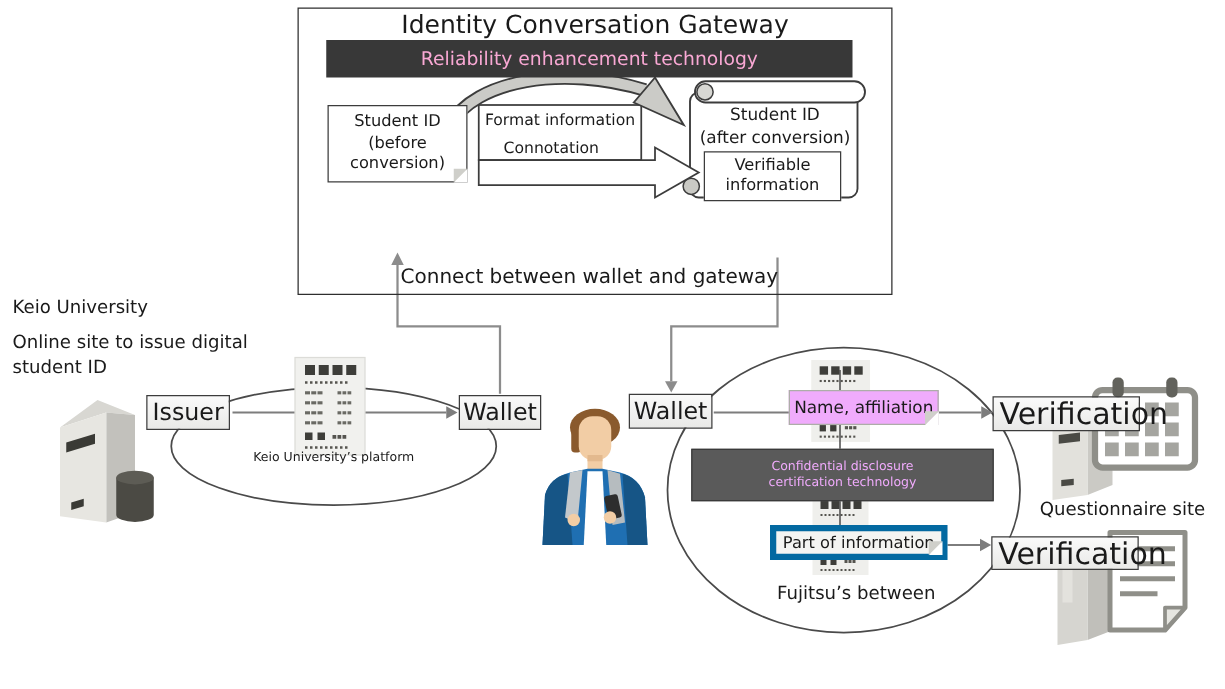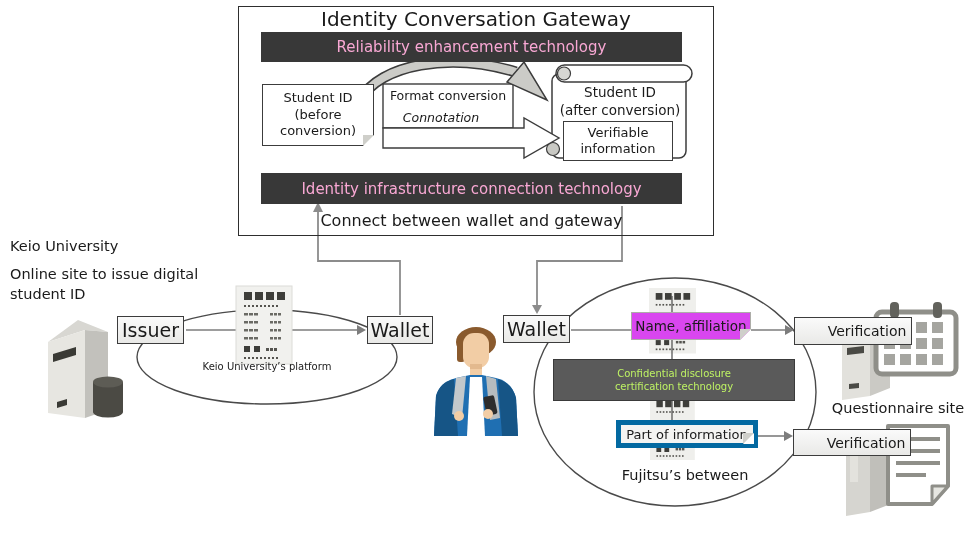--- a/index.html
+++ b/index.html
@@ -7,32 +7,32 @@
     --line-gray:#7d7d7d; --ink:#1a1a1a;
   }
   html,body{margin:0;padding:0;background:#fff;}
   #stage{position:relative;width:980px;height:551px;background:#fff;overflow:hidden;
          font-family:"DejaVu Sans","Liberation Sans",sans-serif;color:var(--ink);}
   #stage svg.underlay{position:absolute;left:0;top:0;z-index:1;}
   .abs{position:absolute;z-index:2;box-sizing:border-box;}
   .center{display:flex;align-items:center;justify-content:center;text-align:center;white-space:pre-line;}
   .outline-box{border:1.6px solid #2e2e2e;background:transparent;}
   .darkbar{background:var(--bar-dark);color:#f9a8d4;}
-  .midbar{background:var(--bar-mid);color:#bef264;border:1px solid #3a3a3a;}
+  .midbar{background:var(--bar-mid);color:#f0abfc;border:1px solid #3a3a3a;}
   .tagbox{background:linear-gradient(#fafafa,#e9e9e7);border:1.7px solid var(--box-border);}
   .note{background:#fff;border:1.5px solid var(--box-border);}
-  .note-soft{background:#d946ef;border:1px solid #adada8;}
+  .note-soft{background:#f0abfc;border:1px solid #adada8;}
   .note-soft2{background:#f4f4f2;border:5px solid #0369a1;}
   .fold::before{content:"";position:absolute;right:-1px;bottom:-1px;width:0;height:0;
     border-bottom:11px solid #fff;border-left:11px solid transparent;}
   .fold::after{content:"";position:absolute;right:-1px;bottom:-1px;width:0;height:0;
     border-top:11px solid #cfcfca;border-right:11px solid transparent;}
   .f16{font-size:20px;} .f15{font-size:15px;} .f145{font-size:14.5px;} .f14{font-size:10px;}
   .f135{font-size:13.5px;} .f13{font-size:13px;} .f125{font-size:12.5px;}
-  .big{font-size:19px;} .ver{font-size:14px;padding-left:28px;}
+  .big{font-size:19px;} .ver{font-size:24px;padding-left:28px;}
 </style>
 </head>
 <body>
 
 <div id="stage">
 
   <svg class="underlay" width="980" height="551" viewBox="0 0 980 551">
 
     <ellipse cx="267" cy="357" rx="130" ry="47" fill="none" stroke="#4a4a4a" stroke-width="1.4"></ellipse>
     <ellipse cx="675" cy="392" rx="141" ry="114" fill="none" stroke="#4a4a4a" stroke-width="1.4"></ellipse>
@@ -288,31 +288,30 @@
   <div class="abs outline-box" style="left:238px;top:6px;width:476px;height:230px;"></div>
 
   <div class="abs center f16" style="left:300px;top:7px;width:352px;height:24px;">Identity Conversation Gateway</div>
 
   <div class="abs center darkbar f15" style="left:261px;top:32px;width:421px;height:30px;">Reliability enhancement technology</div>
 
   <div class="abs center note fold f13" style="left:262px;top:84px;width:112px;height:62px;line-height:1.3;">Student ID
 (before
 conversion)</div>
 
-  <div class="abs center f125" style="left:383px;top:84px;width:130px;height:22px;">Format conversion</div>
-
-  <div class="abs center f125" style="left:383px;top:106px;width:116px;height:22px;font-style:italic;">Connotation</div>
+  <div class="abs center f125" style="left:383px;top:84px;width:130px;height:22px;">Format information</div>
+
+  <div class="abs center f125" style="left:383px;top:106px;width:116px;height:22px;">Connotation</div>
 
   <div class="abs center f135" style="left:556px;top:84px;width:128px;height:36px;line-height:1.3;">Student ID
 (after conversion)</div>
 
   <div class="abs center note f13" style="left:563px;top:121px;width:110px;height:40px;line-height:1.25;">Verifiable
 information</div>
 
-  <div class="abs center darkbar f15" style="left:261px;top:173px;width:421px;height:31px;">Identity infrastructure connection technology</div>
 
   <div class="abs center f15" style="left:261px;top:207px;width:421px;height:26px;font-size:16px;">Connect between wallet and gateway</div>
 
   <div class="abs f145" style="left:10px;top:265px;width:240px;white-space:pre-line;line-height:1.35;">Online site to issue digital
 student ID</div>
 
   <div class="abs f145" style="left:10px;top:238px;width:220px;">Keio University</div>
 
   <div class="abs center tagbox big" style="left:117px;top:316px;width:67px;height:28px;text-align:center;">Issuer</div>
 

